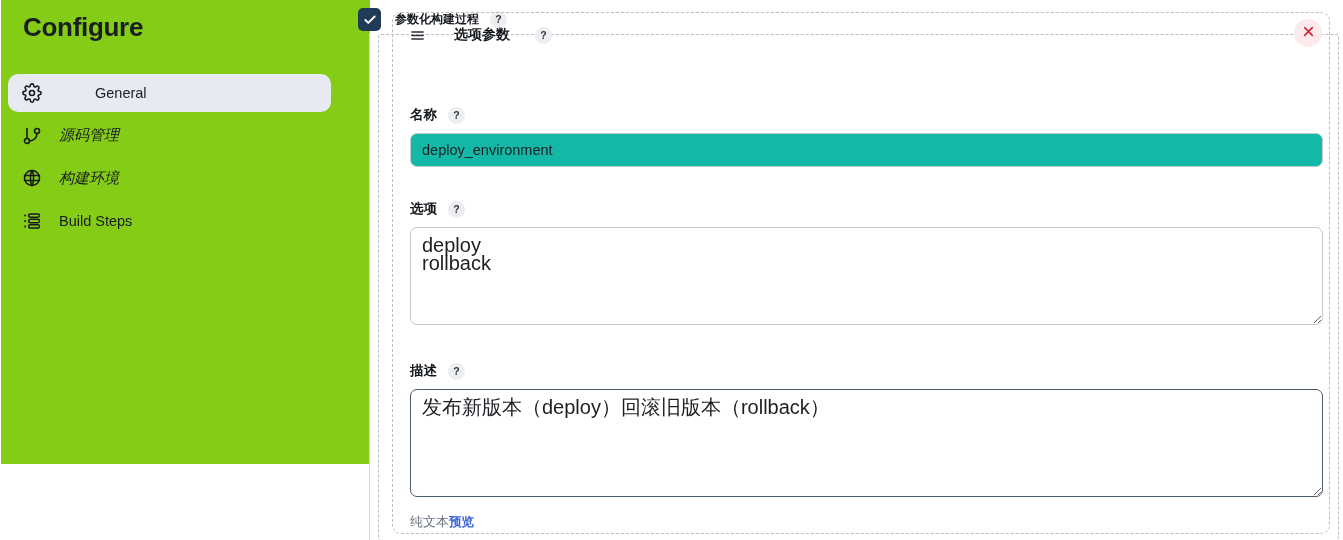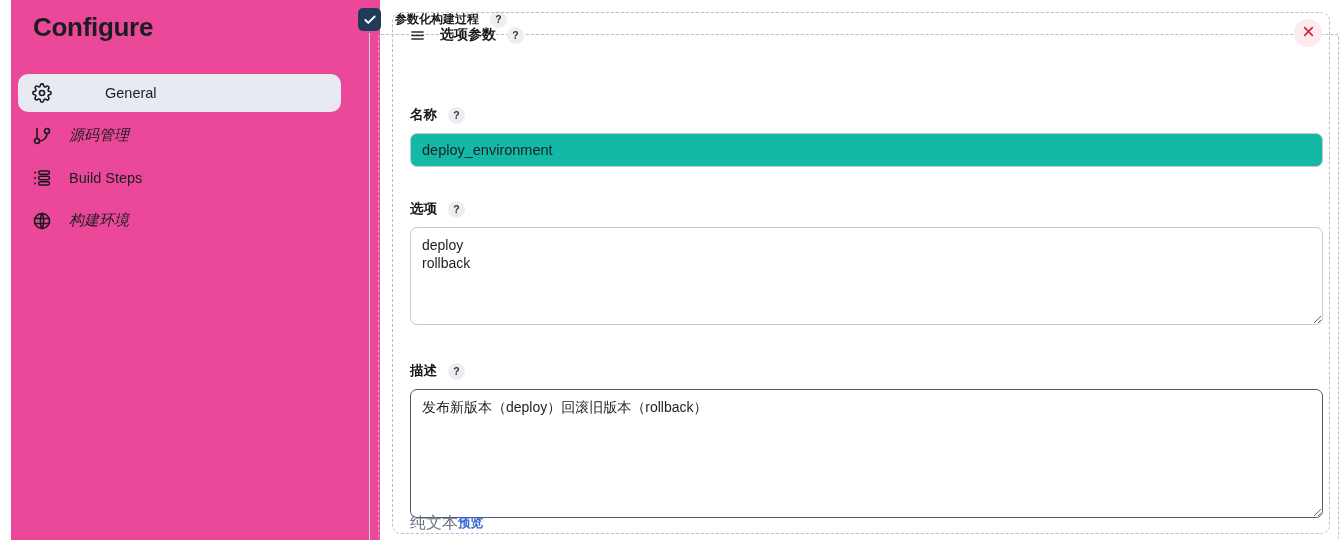--- a/index.html
+++ b/index.html
@@ -11,23 +11,23 @@
     overflow: hidden;
   }
   #app {
     position: relative;
     width: 1343px; height: 540px;
     background: #ffffff;
   }
 
   
   #sidebar {
-    position: absolute; left: 11px; top: 0;
-    width: 369px; height: 540px;
-    background: #ec4899;
+    position: absolute; left: 1px; top: 0;
+    width: 369px; height: 464px;
+    background: #84cc16;
   }
   #page-title {
     position: absolute;
     left: 22px; top: 12px;
     font-size: 26px;
     font-weight: bold;
     color: #1a1d21;
     letter-spacing: -0.3px;
   }
   #nav {
@@ -128,21 +128,21 @@
     width: 938px; height: 522px;
     border: 1px dashed #b9bdc4;
     border-radius: 9px;
     background: transparent;
   }
 
   
   #block-head {
     position: absolute;
     left: 15px; top: 13px;
-    display: flex; align-items: center;
+    display: flex; align-items: center; gap: 14px;
   }
   #drag-handle {
     width: 18px; height: 18px;
     display: flex; align-items: center; justify-content: center;
     cursor: grab;
     color: #2b2f35;
   }
   #block-title {
     margin-left: 14px;
     font-size: 14px;
@@ -189,44 +189,44 @@
     color: #1c1f23;
     padding: 0 11px;
     outline: none;
   }
   .textarea {
     width: 913px;
     border: 1px solid #c6cace;
     border-radius: 7px;
     background: #ffffff;
     font-family: "Liberation Sans", "DejaVu Sans", sans-serif;
-    font-size: 14px;
+    font-size: 20px;
     color: #1c1f23;
     padding: 9px 11px;
     outline: none;
     resize: both;
     line-height: 17.5px;
     display: block;
     overflow: hidden;
   }
   .textarea.focused { border: 1.6px solid #4a5a70; }
 
   #field-name { top: 93px; }
   #field-options { top: 187px; }
   #field-options .textarea { height: 98px; }
   #field-desc { top: 349px; }
-  #field-desc .textarea { height: 129px; }
+  #field-desc .textarea { height: 108px; }
 
   #desc-links {
     position: absolute;
     left: 17px; top: 500px;
     display: flex; align-items: center;
   }
   #plain-text-label {
-    font-size: 16px;
+    font-size: 13px;
     color: #6b7280;
   }
   #preview-link {
     font-size: 12.5px;
     color: #3b65d4;
     font-weight: bold;
     cursor: pointer;
     text-decoration: none;
   }
 </style>
@@ -256,48 +256,48 @@
           <svg width="20" height="20" viewBox="0 0 24 24" fill="none" stroke="currentColor" stroke-width="1.9" stroke-linecap="round" stroke-linejoin="round">
             <line x1="6" y1="3" x2="6" y2="15"></line>
             <circle cx="18" cy="6" r="3"></circle>
             <circle cx="6" cy="18" r="3"></circle>
             <path d="M18 9a9 9 0 0 1-9 9"></path>
           </svg>
         </span>
         <span class="nav-label cjk">源码管理</span>
       </div>
 
+
+      <div class="nav-item">
+        <span class="nav-ico">
+          <svg width="20" height="20" viewBox="0 0 24 24" fill="none" stroke="currentColor" stroke-width="1.9" stroke-linecap="round" stroke-linejoin="round">
+            <circle cx="12" cy="12" r="9"></circle>
+            <line x1="3" y1="9" x2="21" y2="9"></line>
+            <line x1="3" y1="15" x2="21" y2="15"></line>
+            <path d="M12 3c-2.5 3-2.5 15 0 18"></path>
+            <path d="M12 3c2.5 3 2.5 15 0 18"></path>
+          </svg>
+        </span>
+        <span class="nav-label cjk">构建环境</span>
+      </div>
 
       <div class="nav-item">
         <span class="nav-ico">
           <svg width="20" height="20" viewBox="0 0 24 24" fill="none" stroke="currentColor" stroke-width="1.8" stroke-linecap="round" stroke-linejoin="round">
             <rect x="8" y="3.5" width="13" height="4" rx="2"></rect>
             <rect x="8" y="10" width="13" height="4" rx="2"></rect>
             <rect x="8" y="16.5" width="13" height="4" rx="2"></rect>
             <circle cx="3.7" cy="5.5" r="1.2" fill="currentColor" stroke="none"></circle>
             <circle cx="3.7" cy="12" r="1.2" fill="currentColor" stroke="none"></circle>
             <circle cx="3.7" cy="18.5" r="1.2" fill="currentColor" stroke="none"></circle>
           </svg>
         </span>
         <span class="nav-label">Build Steps</span>
       </div>
 
-      <div class="nav-item">
-        <span class="nav-ico">
-          <svg width="20" height="20" viewBox="0 0 24 24" fill="none" stroke="currentColor" stroke-width="1.9" stroke-linecap="round" stroke-linejoin="round">
-            <circle cx="12" cy="12" r="9"></circle>
-            <line x1="3" y1="9" x2="21" y2="9"></line>
-            <line x1="3" y1="15" x2="21" y2="15"></line>
-            <path d="M12 3c-2.5 3-2.5 15 0 18"></path>
-            <path d="M12 3c2.5 3 2.5 15 0 18"></path>
-          </svg>
-        </span>
-        <span class="nav-label cjk">构建环境</span>
-      </div>
-
 
     </div>
   </div>
 
   <div id="v-divider"></div>
 
   <div id="pane">
 
     <div id="param-row">
       <div id="param-checkbox">

